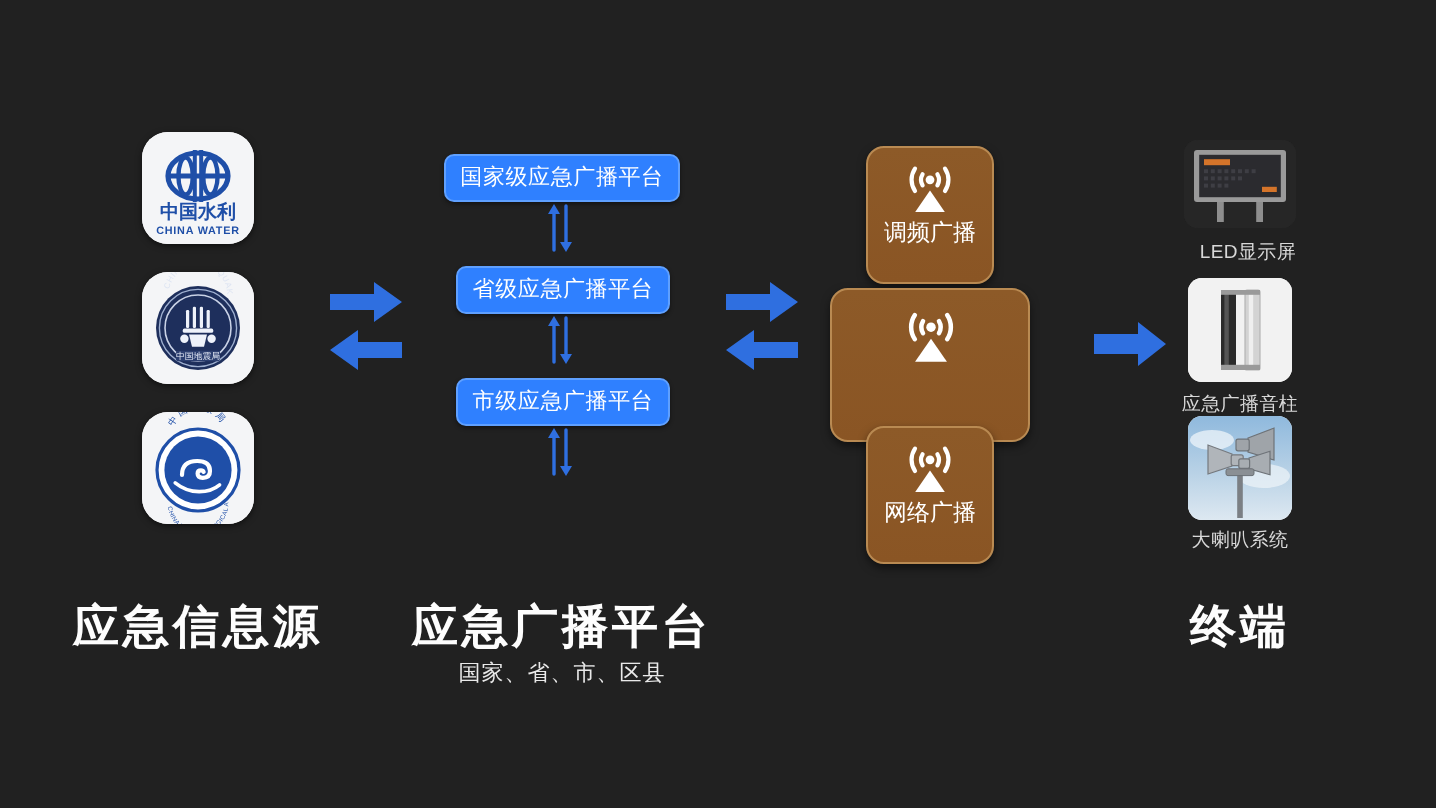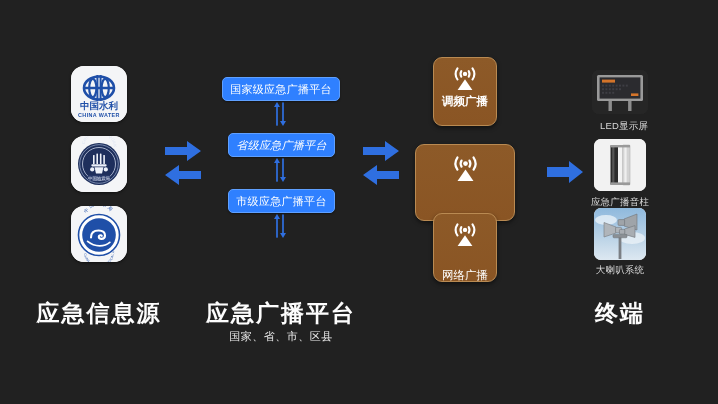--- a/index.html
+++ b/index.html
@@ -185,21 +185,21 @@
     <svg width="14" height="26" viewBox="0 0 14 26">
       <g stroke="#2f6fe0" stroke-width="1.7" fill="#2f6fe0">
         <line x1="4" y1="4" x2="4" y2="24" stroke-linecap="round"></line>
         <path d="M4 1 L7 6 L1 6 Z" stroke="none"></path>
         <line x1="10" y1="2" x2="10" y2="22" stroke-linecap="round"></line>
         <path d="M10 25 L13 20 L7 20 Z" stroke="none"></path>
       </g>
     </svg>
   </div>
 
-  <div class="plat-box" style="left:228px; top:133px; width:105px;font-style:italic;">省级应急广播平台</div>
+  <div class="plat-box" style="left:228px; top:133px; width:105px;">省级应急广播平台</div>
 
   <div class="vconn" style="left:273px; top:157px;">
     <svg width="14" height="26" viewBox="0 0 14 26">
       <g stroke="#2f6fe0" stroke-width="1.7" fill="#2f6fe0">
         <line x1="4" y1="4" x2="4" y2="24" stroke-linecap="round"></line>
         <path d="M4 1 L7 6 L1 6 Z" stroke="none"></path>
         <line x1="10" y1="2" x2="10" y2="22" stroke-linecap="round"></line>
         <path d="M10 25 L13 20 L7 20 Z" stroke="none"></path>
       </g>
     </svg>
@@ -223,21 +223,21 @@
     <svg width="48" height="52" viewBox="0 0 48 52">
       <g fill="#2f6fe0">
         <path d="M2 9 L24 9 L24 3 L38 13 L24 23 L24 17 L2 17 Z"></path>
       </g>
       <g fill="#2f6fe0">
         <path d="M38 33 L16 33 L16 27 L2 37 L16 47 L16 41 L38 41 Z"></path>
       </g>
     </svg>
   </div>
 
-  <div class="trans-box" style="left:433px; top:57px; width:62px; height:60px; padding-top:7px;font-weight:bold;">
+  <div class="trans-box" style="left:433px; top:73px; width:62px; height:60px; padding-top:7px;">
     <svg class="wifi-icon" width="30" height="26" viewBox="0 0 30 26">
       <g fill="none" stroke="#ffffff" stroke-width="2.1" stroke-linecap="round">
         <path d="M7.5 3.3 a10 10 0 0 0 0 11.2"></path>
         <path d="M11.3 6.1 a5.6 5.6 0 0 0 0 5.6"></path>
         <path d="M22.5 3.3 a10 10 0 0 1 0 11.2"></path>
         <path d="M18.7 6.1 a5.6 5.6 0 0 1 0 5.6"></path>
       </g>
       <circle cx="15" cy="8.9" r="2.2" fill="#ffffff"></circle>
       <path d="M15 14.3 L22.4 25 L7.6 25 Z" fill="#ffffff"></path>
     </svg>
@@ -261,21 +261,21 @@
     <svg class="wifi-icon" width="30" height="26" viewBox="0 0 30 26">
       <g fill="none" stroke="#ffffff" stroke-width="2.1" stroke-linecap="round">
         <path d="M7.5 3.3 a10 10 0 0 0 0 11.2"></path>
         <path d="M11.3 6.1 a5.6 5.6 0 0 0 0 5.6"></path>
         <path d="M22.5 3.3 a10 10 0 0 1 0 11.2"></path>
         <path d="M18.7 6.1 a5.6 5.6 0 0 1 0 5.6"></path>
       </g>
       <circle cx="15" cy="8.9" r="2.2" fill="#ffffff"></circle>
       <path d="M15 14.3 L22.4 25 L7.6 25 Z" fill="#ffffff"></path>
     </svg>
-    <div class="tb-label" style="margin-top:22px;">网络广播</div>
+    <div class="tb-label" style="margin-top:4px;">网络广播</div>
   </div>
 
   <div class="harrow" style="left:545px; top:160px;">
     <svg width="40" height="24" viewBox="0 0 40 24">
       <path d="M2 7 L24 7 L24 1 L38 12 L24 23 L24 17 L2 17 Z" fill="#2f6fe0"></path>
     </svg>
   </div>
 
   <div class="term-img" style="left:592px; top:70px; width:56px; height:44px; background:#2a2a2a;">
     <svg width="56" height="44" viewBox="0 0 56 44">

